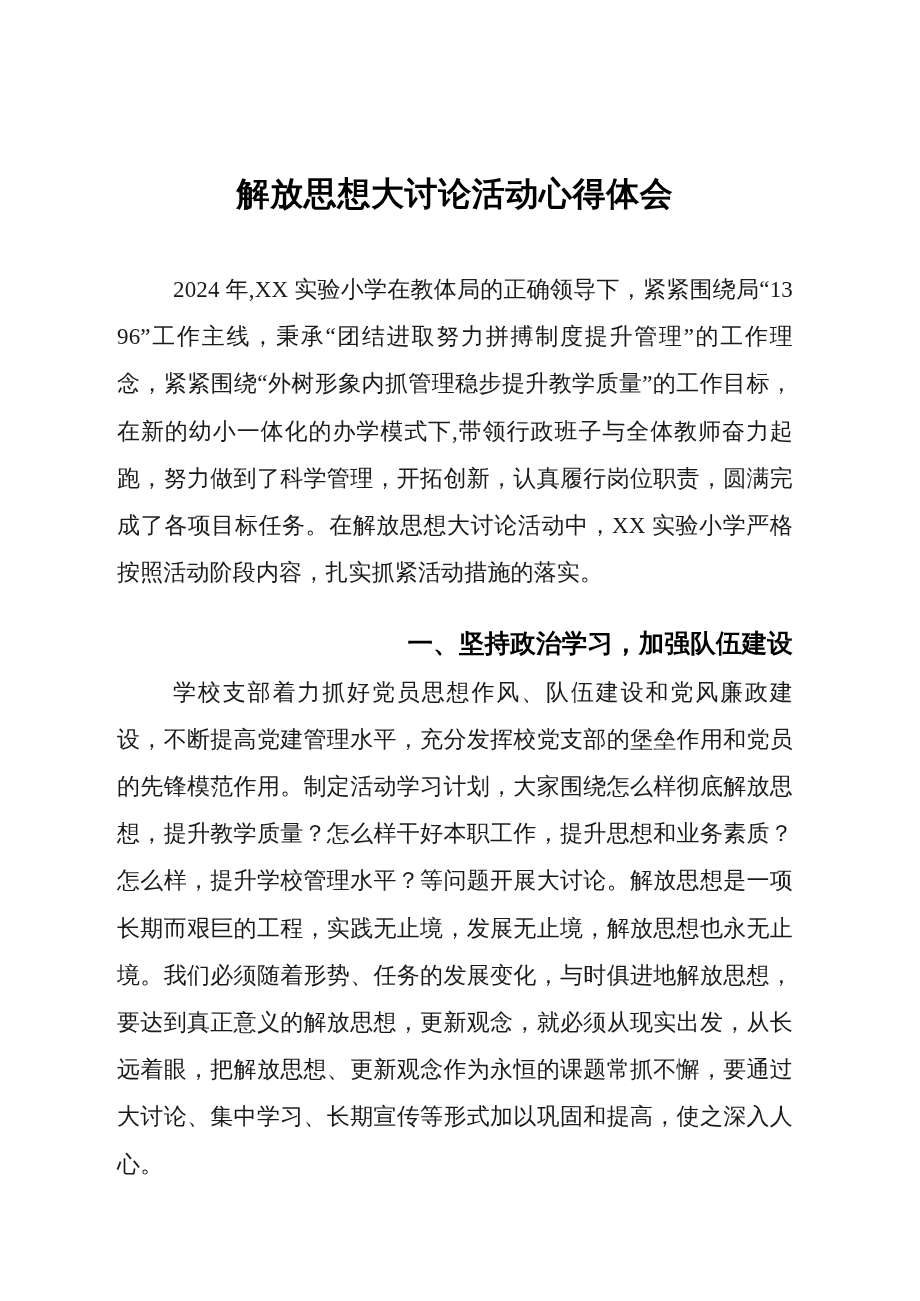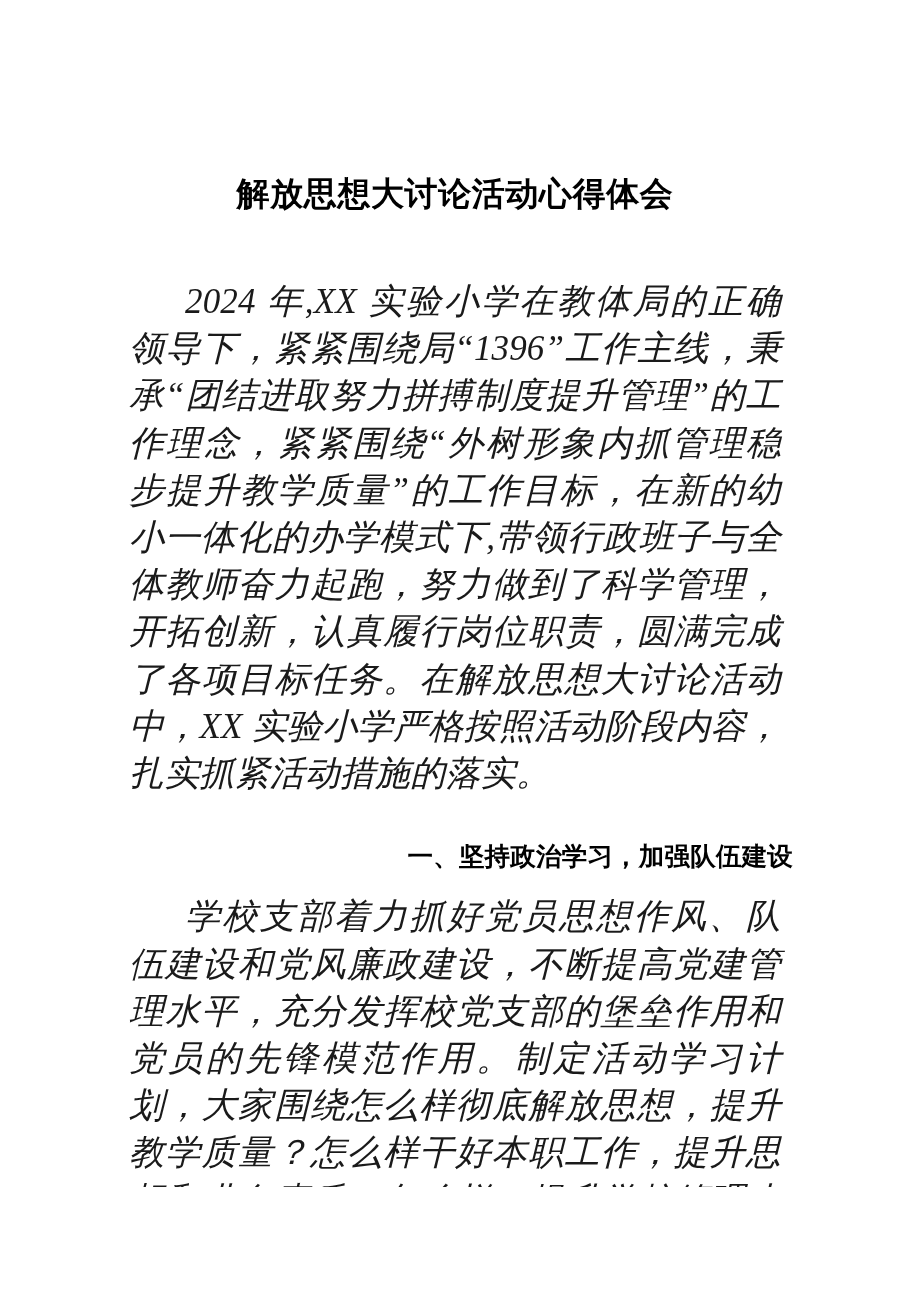--- a/index.html
+++ b/index.html
@@ -29,30 +29,29 @@
     line-height: 44px;
     letter-spacing: 0.6px;
     color: #000000;
     text-align: center;
     margin: 0;
     padding-top: 172px;
     white-space: nowrap;
   }
   .para {
     font-family: "Liberation Serif", "DejaVu Serif", serif;
-    font-size: 35px;
+    font-size: 23px;
     line-height: 47.2px;
     color: #1a1a1a;
     text-align: justify;
     text-justify: inter-ideograph;
     text-align-last: left;
-    margin: 12px;
+    margin: 0;
     letter-spacing: 0.15px;
     word-break: break-all;
-    font-style: italic;
   }
   .para-1 {
     padding-top: 50px;
     text-indent: 56px;
   }
   .para-2 {
     padding-top: 1px;
     text-indent: 56px;
   }
   .section-heading {

